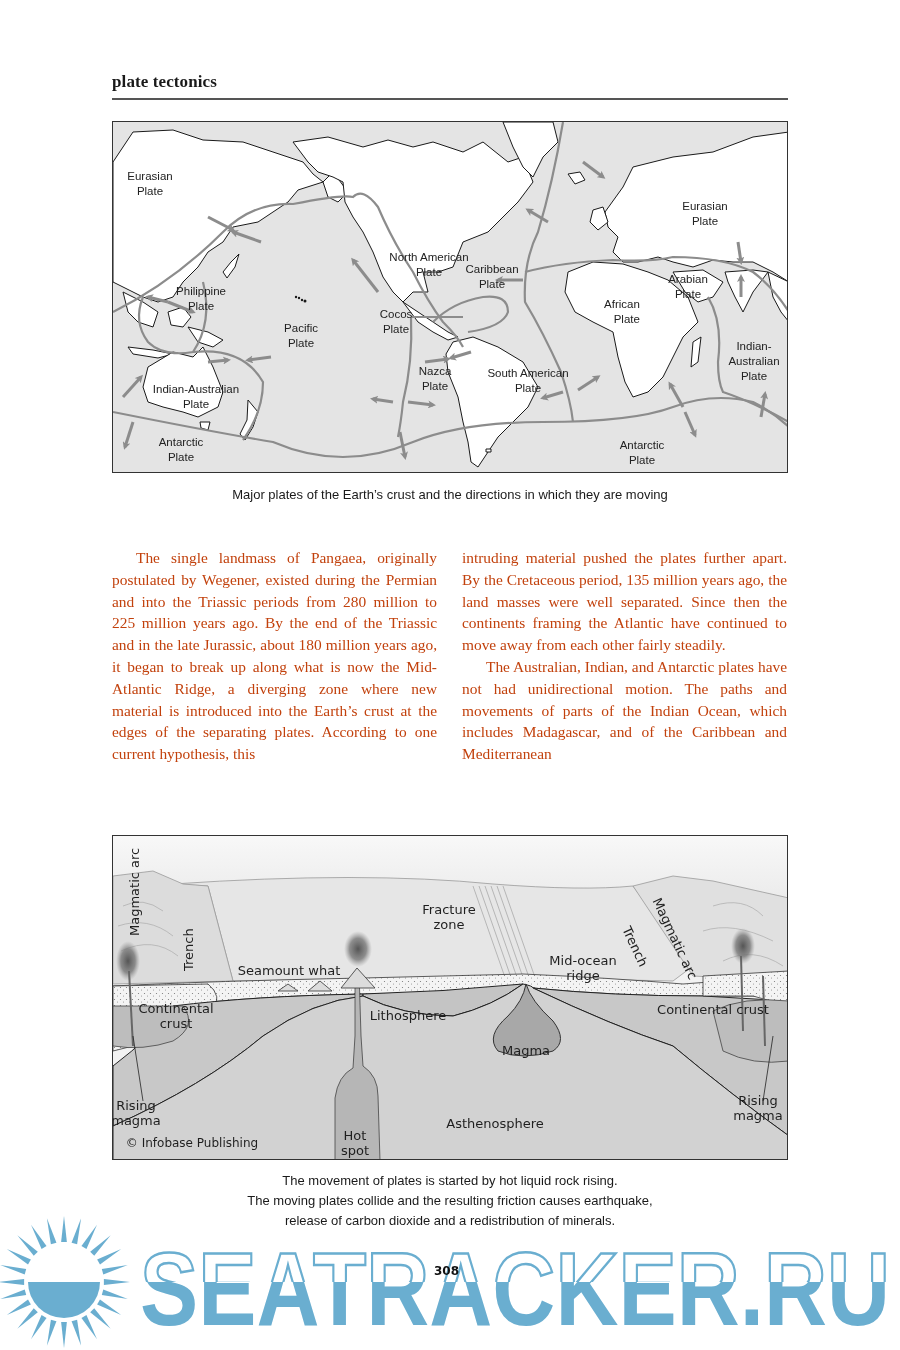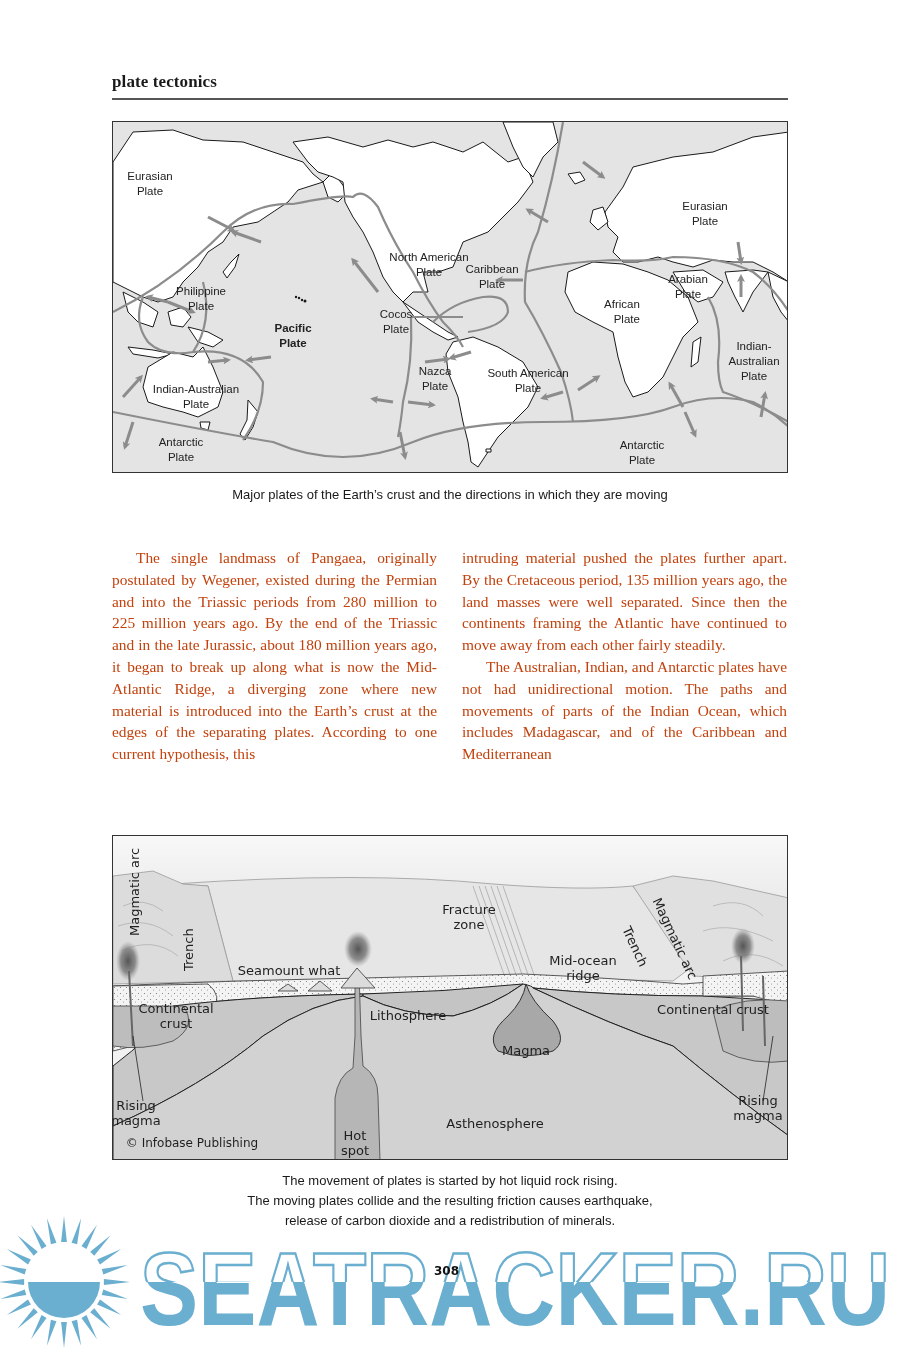--- a/index.html
+++ b/index.html
@@ -136,21 +136,21 @@
       <div>Plate</div>
     </div>
   <div class="fig-label" style="left:316px;top:128px;">
       <div>North American</div>
       <div>Plate</div>
     </div>
   <div class="fig-label" style="left:88px;top:162px;">
       <div>Philippine</div>
       <div>Plate</div>
     </div>
-  <div class="fig-label" style="left:180px;top:199px;font-weight:bold;">
+  <div class="fig-label" style="left:188px;top:199px;">
       <div>Pacific</div>
       <div>Plate</div>
     </div>
   <div class="fig-label" style="left:283px;top:185px;">
       <div>Cocos</div>
       <div>Plate</div>
     </div>
   <div class="fig-label" style="left:379px;top:140px;">
       <div>Caribbean</div>
       <div>Plate</div>
@@ -276,21 +276,21 @@
     <line x1="628" y1="120" x2="630" y2="195" stroke="#666" stroke-width="2"></line>
     <line x1="650" y1="140" x2="652" y2="210" stroke="#666" stroke-width="2"></line>
 
     <line x1="30" y1="265" x2="20" y2="200" stroke="#222" stroke-width="0.8"></line>
     <line x1="650" y1="265" x2="660" y2="200" stroke="#222" stroke-width="0.8"></line>
   </svg>
 
   <div class="sec-label" style="left:22px;top:40px;transform:rotate(-90deg) translate(-60px,-8px);transform-origin:left top;">Magmatic arc</div>
   <div class="sec-label" style="left:68px;top:135px;transform:rotate(-90deg);transform-origin:left top;">Trench</div>
   <div class="sec-label" style="left:176px;top:127px;">Seamount what</div>
-  <div class="sec-label" style="left:356px;top:66px;">
+  <div class="sec-label" style="left:336px;top:66px;">
       <div>Fracture</div>
       <div>zone</div>
     </div>
   <div class="sec-label" style="left:470px;top:117px;">
       <div>Mid-ocean</div>
       <div>ridge</div>
     </div>
   <div class="sec-label" style="left:522px;top:103px;transform:translateX(-50%) rotate(65deg);">Trench</div>
   <div class="sec-label" style="left:562px;top:95px;transform:translateX(-50%) rotate(65deg);">Magmatic arc</div>
   <div class="sec-label" style="left:63px;top:165px;">

